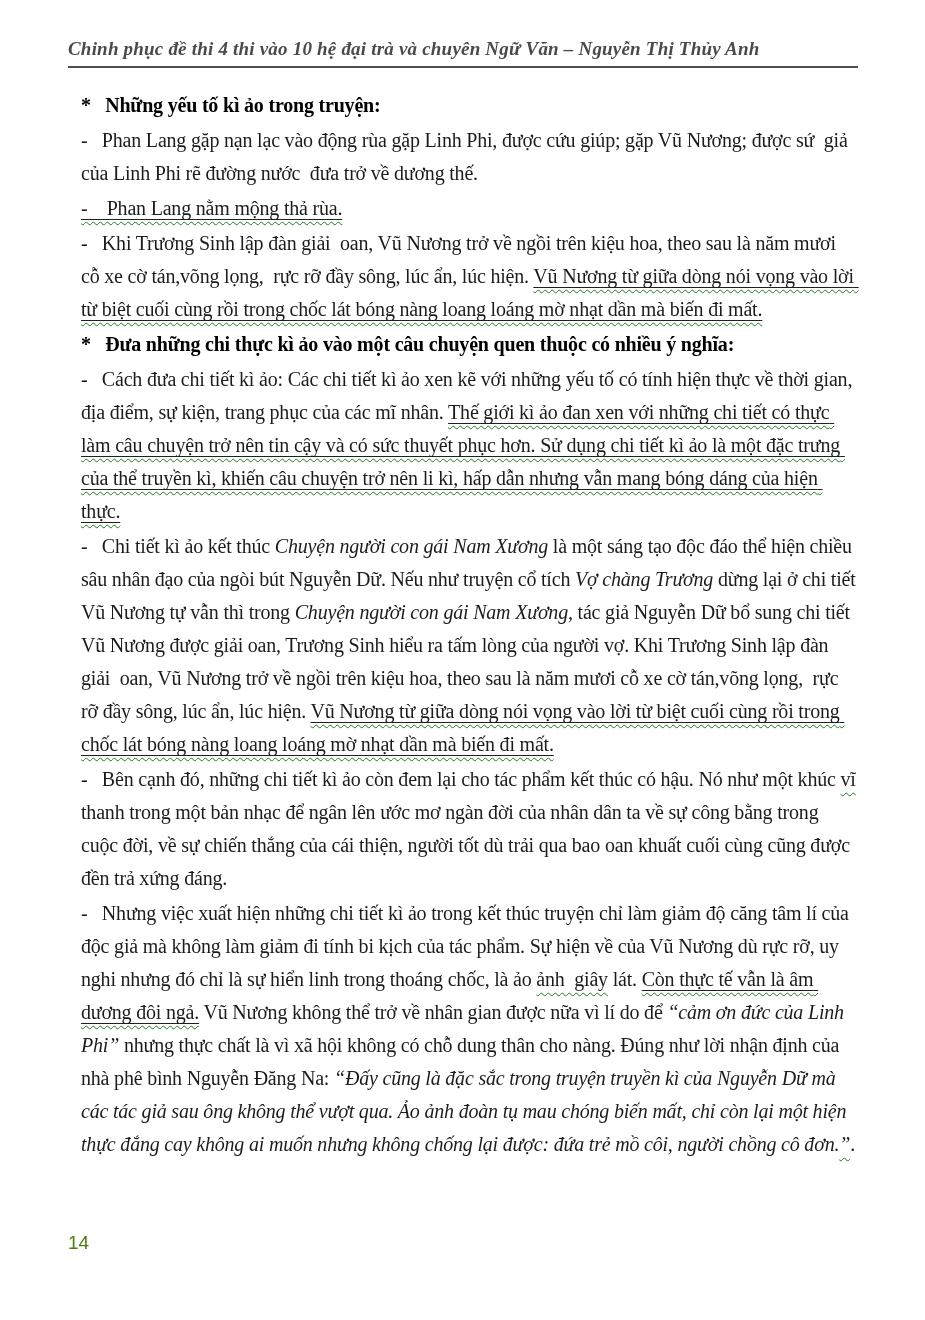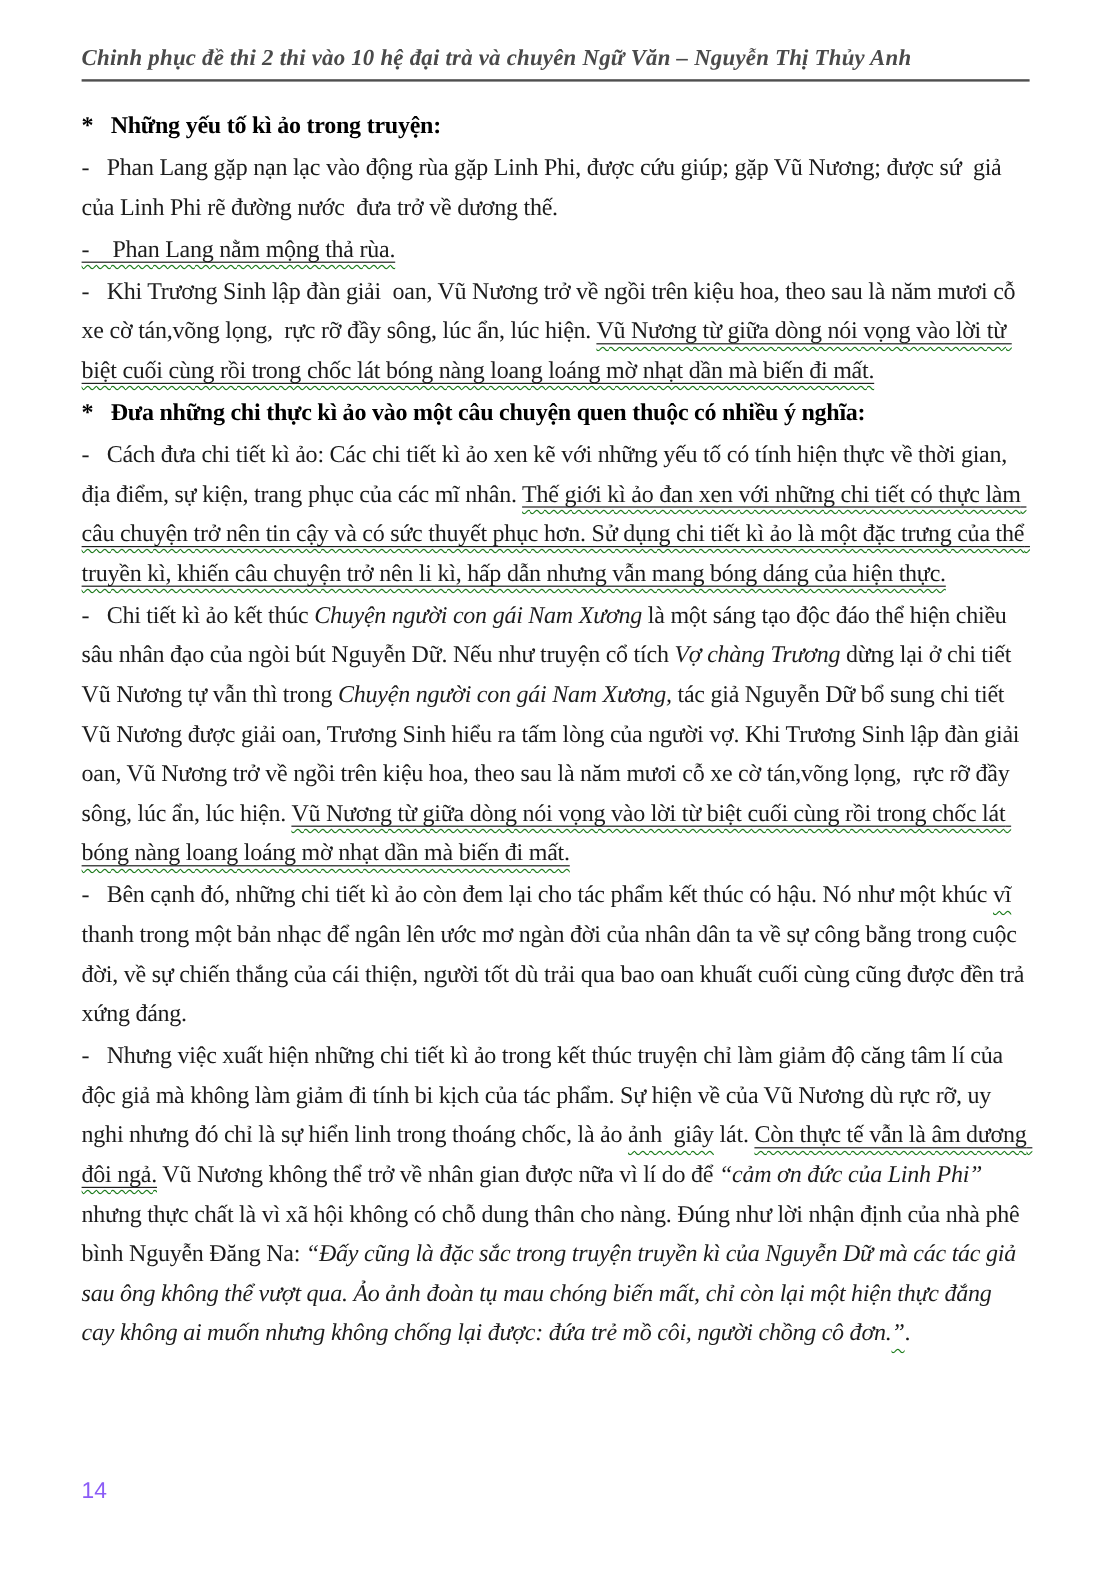--- a/index.html
+++ b/index.html
@@ -32,20 +32,21 @@
     border-bottom: 2px solid #4f4f4f;
     letter-spacing: 0.2px;
     white-space: nowrap;
   }
   .doc-body {
     margin-top: 21px;
     font-size: 20px;
     line-height: 33px;
     color: #1c1c1c;
     letter-spacing: -0.2px;
+    margin-left: 13px;
   }
   .para {
     margin: 0 0 2px 0;
     white-space: pre-wrap;      
     text-align: left;
   }
   .run { }
   .b  { font-weight: bold; color: #000; }
   .it { font-style: italic; text-align: right; }
   
@@ -60,29 +61,29 @@
     text-decoration: underline wavy #1e7d1e;
     text-decoration-thickness: 1px;
     text-underline-offset: 6px;
   }
   .page-number {
     position: absolute;
     left: 68px;
     top: 1232px;
     font-family: "Liberation Sans", "DejaVu Sans", sans-serif;
     font-size: 19px;
-    color: #8b5cf6;
+    color: #4d7c0f;
   }
 </style>
 </head>
 <body>
 
 <div class="page">
   <div class="content">
-    <div class="page-header">Chinh phục đề thi 2 thi vào 10 hệ đại trà và chuyên Ngữ Văn – Nguyễn Thị Thủy Anh</div>
+    <div class="page-header">Chinh phục đề thi 4 thi vào 10 hệ đại trà và chuyên Ngữ Văn – Nguyễn Thị Thủy Anh</div>
     <div class="doc-body">
         <p class="para"><span class="run b">*   </span><span class="run b">Những yếu tố kì ảo trong truyện:</span></p>
         <p class="para"><span class="run">-   Phan Lang gặp nạn lạc vào động rùa gặp Linh Phi, được cứu giúp; gặp Vũ Nương; được sứ  giả của Linh Phi rẽ đường nước  đưa trở về dương thế.</span></p>
         <p class="para"><span class="run"><span class="u"><span class="w">-    Phan Lang nằm mộng thả rùa.</span></span></span></p>
         <p class="para"><span class="run">-   Khi Trương Sinh lập đàn giải  oan, Vũ Nương trở về ngồi trên kiệu hoa, theo sau là năm mươi cỗ xe cờ tán,võng lọng,  rực rỡ đầy sông, lúc ẩn, lúc hiện. </span><span class="run"><span class="u"><span class="w">Vũ Nương từ giữa dòng nói vọng vào lời từ biệt cuối cùng rồi trong chốc lát bóng nàng loang loáng mờ nhạt dần mà biến đi mất.</span></span></span></p>
         <p class="para"><span class="run b">*   </span><span class="run b">Đưa những chi thực kì ảo vào một câu chuyện quen thuộc có nhiều ý nghĩa:</span></p>
         <p class="para"><span class="run">-   Cách đưa chi tiết kì ảo: Các chi tiết kì ảo xen kẽ với những yếu tố có tính hiện thực về thời gian, địa điểm, sự kiện, trang phục của các mĩ nhân. </span><span class="run"><span class="u"><span class="w">Thế giới kì ảo đan xen với những chi tiết có thực làm câu chuyện trở nên tin cậy và có sức thuyết phục hơn. Sử dụng chi tiết kì ảo là một đặc trưng của thể truyền kì, khiến câu chuyện trở nên li kì, hấp dẫn nhưng vẫn mang bóng dáng của hiện thực.</span></span></span></p>
         <p class="para"><span class="run">-   Chi tiết kì ảo kết thúc </span><span class="run it">Chuyện người con gái Nam Xương</span><span class="run"> là một sáng tạo độc đáo thể hiện chiều sâu nhân đạo của ngòi bút Nguyễn Dữ. Nếu như truyện cổ tích </span><span class="run it">Vợ chàng Trương</span><span class="run"> dừng lại ở chi tiết Vũ Nương tự vẫn thì trong </span><span class="run it">Chuyện người con gái Nam Xương,</span><span class="run"> tác giả Nguyễn Dữ bổ sung chi tiết Vũ Nương được giải oan, Trương Sinh hiểu ra tấm lòng của người vợ. Khi Trương Sinh lập đàn giải  oan, Vũ Nương trở về ngồi trên kiệu hoa, theo sau là năm mươi cỗ xe cờ tán,võng lọng,  rực rỡ đầy sông, lúc ẩn, lúc hiện. </span><span class="run"><span class="u"><span class="w">Vũ Nương từ giữa dòng nói vọng vào lời từ biệt cuối cùng rồi trong chốc lát bóng nàng loang loáng mờ nhạt dần mà biến đi mất.</span></span></span></p>
         <p class="para"><span class="run">-   Bên cạnh đó, những chi tiết kì ảo còn đem lại cho tác phẩm kết thúc có hậu. Nó như một khúc </span><span class="run"><span class="w">vĩ</span></span><span class="run"> thanh trong một bản nhạc để ngân lên ước mơ ngàn đời của nhân dân ta về sự công bằng trong cuộc đời, về sự chiến thắng của cái thiện, người tốt dù trải qua bao oan khuất cuối cùng cũng được đền trả xứng đáng.</span></p>
         <p class="para"><span class="run">-   Nhưng việc xuất hiện những chi tiết kì ảo trong kết thúc truyện chỉ làm giảm độ căng tâm lí của độc giả mà không làm giảm đi tính bi kịch của tác phẩm. Sự hiện về của Vũ Nương dù rực rỡ, uy nghi nhưng đó chỉ là sự hiển linh trong thoáng chốc, là ảo </span><span class="run"><span class="w">ảnh  giây</span></span><span class="run"> lát. </span><span class="run"><span class="u"><span class="w">Còn thực tế vẫn là âm dương đôi ngả.</span></span></span><span class="run"> Vũ Nương không thể trở về nhân gian được nữa vì lí do để </span><span class="run it">“cảm ơn đức của Linh Phi”</span><span class="run"> nhưng thực chất là vì xã hội không có chỗ dung thân cho nàng. Đúng như lời nhận định của nhà phê bình Nguyễn Đăng Na: </span><span class="run it">“Đấy cũng là đặc sắc trong truyện truyền kì của Nguyễn Dữ mà các tác giả sau ông không thể vượt qua. Ảo ảnh đoàn tụ mau chóng biến mất, chỉ còn lại một hiện thực đắng cay không ai muốn nhưng không chống lại được: đứa trẻ mồ côi, người chồng cô đơn.</span><span class="run it"><span class="w">”</span></span><span class="run">.</span></p>

